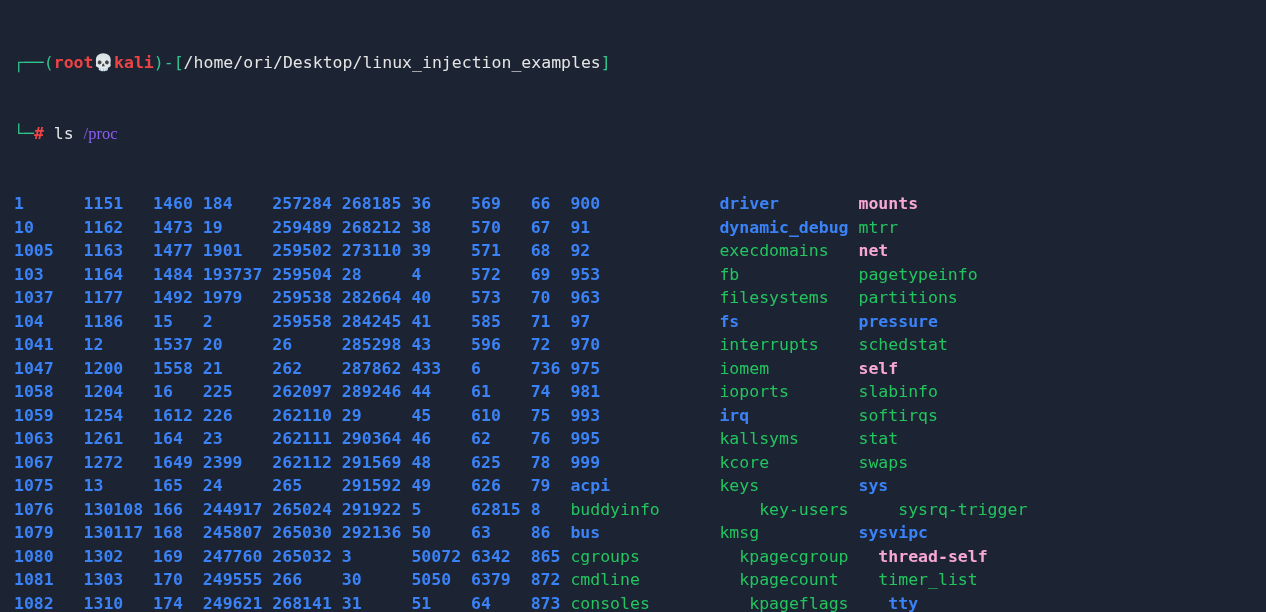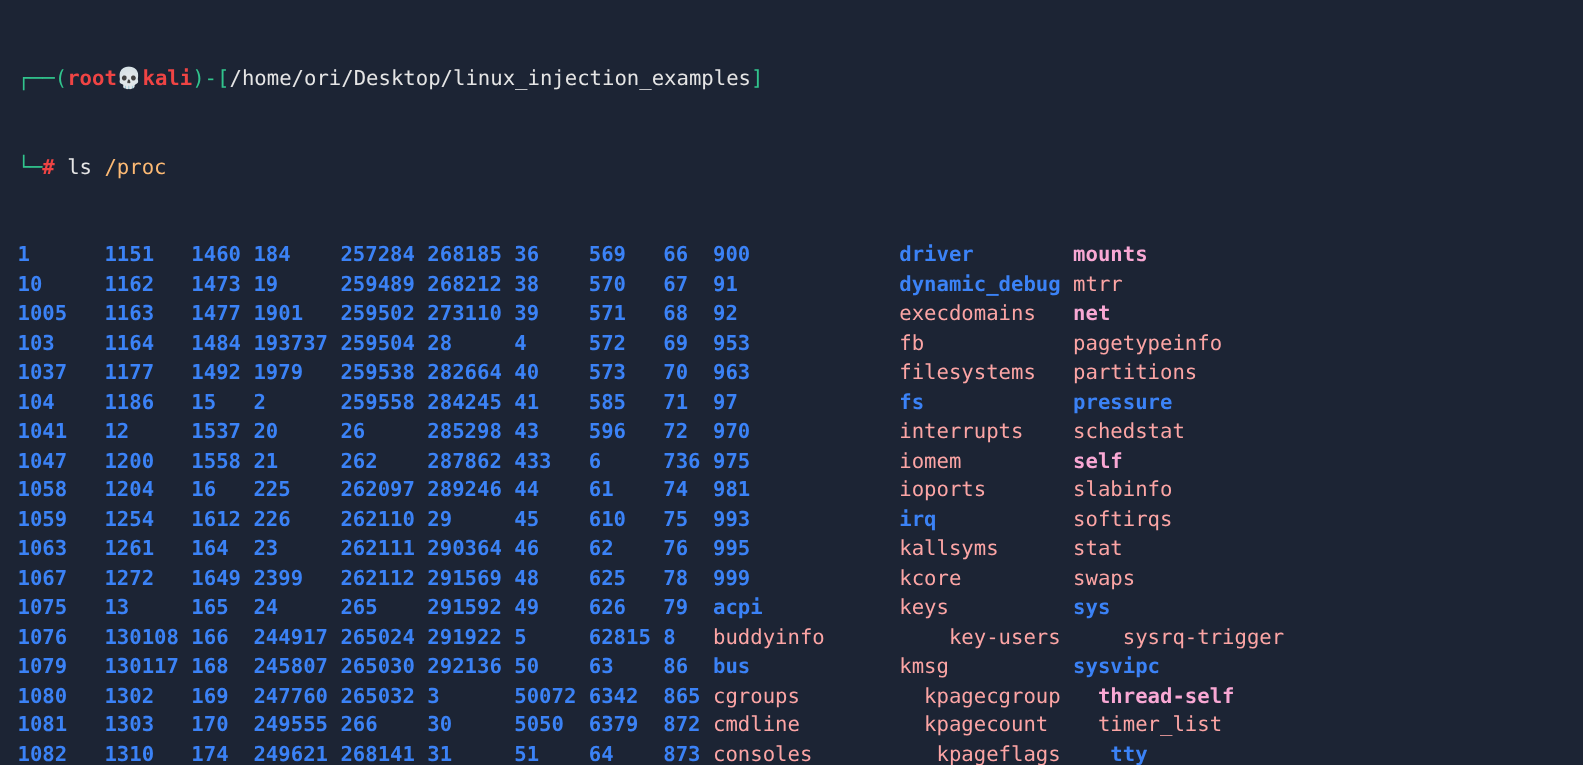--- a/index.html
+++ b/index.html
@@ -14,22 +14,22 @@
   }
   #terminal{
     padding:4px 14px 14px 14px;
     width:1238px;
     white-space:pre;
   }
   .row{display:flex;}
   .cell{display:inline-block;white-space:pre;}
   .dir  {color:#3b82f6;font-weight:700;}
   .link {color:#f9a8d4;font-weight:700;}
-  .file {color:#fca5a5;}
-  .path {color:#fdba74;}
+  .file {color:#22c55e;}
+  .path {color:#8b5cf6;font-family:Liberation Serif, serif;}
   .cwd  {color:#e5e5e5;}
   .hash {color:#ef4444;font-weight:700;}
   .cmd  {color:#e5e5e5;}
   .user {color:#ef4444;font-weight:700;}
   .pfx  {color:#31c48d;}
 </style>
 </head>
 <body>
 
 <div id="terminal">

